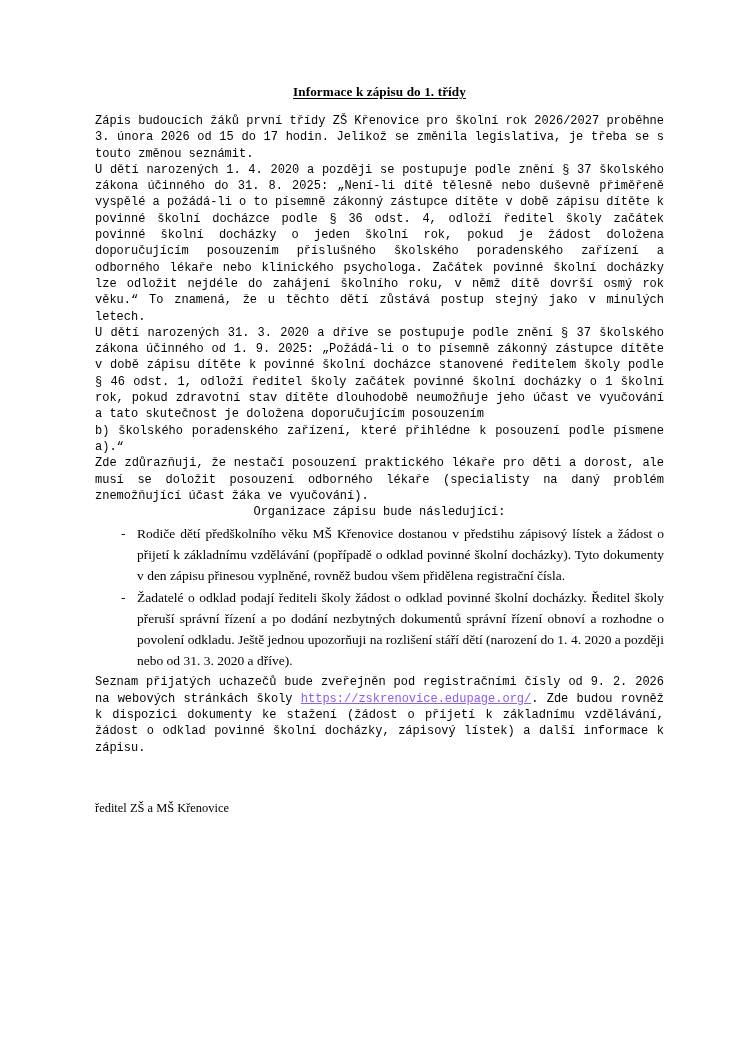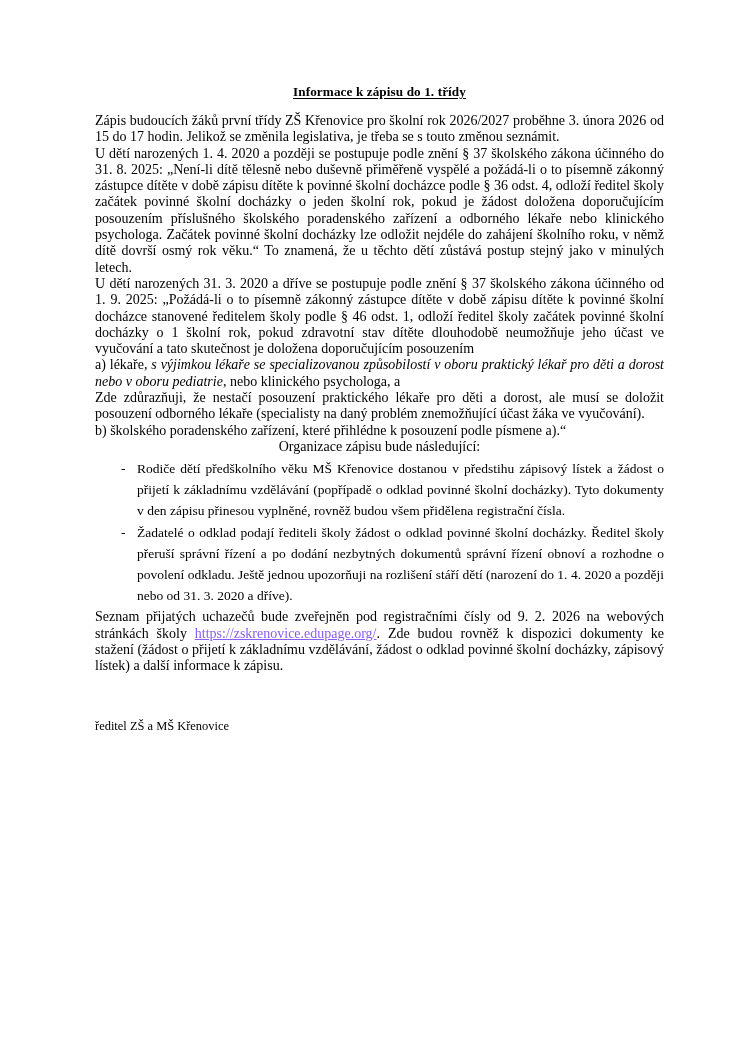--- a/index.html
+++ b/index.html
@@ -36,26 +36,27 @@
     font-weight: bold;
     text-align: center;
     text-decoration: underline;
     text-underline-offset: 2px;
     margin: 0 0 13px 0;
     letter-spacing: 0.1px;
   }
 
   
   .para {
-    font-size: 14px;
+    font-size: 12px;
     line-height: 16.3px;
     text-align: justify;
     text-justify: inter-word;
     margin: 0;
     hyphens: none;
+    font-family: Liberation Mono, monospace;
   }
   .para.last-left {
     text-align: center;
   }
 
   .ital {
     font-style: italic;
   }
 
   .doclink {
@@ -105,25 +106,24 @@
   <div class="content">
 
     <h1 class="doc-title">Informace k zápisu do 1. třídy</h1>
 
     <p class="para">Zápis budoucích žáků první třídy ZŠ Křenovice pro školní rok 2026/2027 proběhne 3. února 2026 od 15 do 17 hodin. Jelikož se změnila legislativa, je třeba se s touto změnou seznámit.</p>
 
     <p class="para">U dětí narozených 1. 4. 2020 a později se postupuje podle znění § 37 školského zákona účinného do 31. 8. 2025: „Není-li dítě tělesně nebo duševně přiměřeně vyspělé a požádá-li o to písemně zákonný zástupce dítěte v době zápisu dítěte k povinné školní docházce podle § 36 odst. 4, odloží ředitel školy začátek povinné školní docházky o jeden školní rok, pokud je žádost doložena doporučujícím posouzením příslušného školského poradenského zařízení a odborného lékaře nebo klinického psychologa. Začátek povinné školní docházky lze odložit nejdéle do zahájení školního roku, v němž dítě dovrší osmý rok věku.“   To znamená, že u těchto dětí zůstává postup stejný jako v minulých letech.</p>
 
     <p class="para">U dětí narozených 31. 3. 2020 a dříve se postupuje podle znění § 37 školského zákona účinného od 1. 9. 2025: „Požádá-li o to písemně zákonný zástupce dítěte v době zápisu dítěte k povinné školní docházce stanovené ředitelem školy podle § 46 odst. 1, odloží ředitel školy začátek povinné školní docházky o 1 školní rok, pokud zdravotní stav dítěte dlouhodobě neumožňuje jeho účast ve vyučování a tato skutečnost je doložena doporučujícím posouzením</p>
 
-    <p class="para"><span>a) lékaře, </span><span class="ital">s výjimkou lékaře se specializovanou způsobilostí v oboru praktický lékař pro děti a dorost nebo v oboru pediatrie</span><span>, nebo klinického psychologa, a</span></p>
+
+    <p class="para">b) školského poradenského zařízení, které přihlédne k posouzení podle písmene a).“</p>
 
     <p class="para">Zde zdůrazňuji, že nestačí posouzení praktického lékaře pro děti a dorost, ale musí se doložit posouzení odborného lékaře (specialisty na daný problém znemožňující účast žáka ve vyučování).</p>
-
-    <p class="para">b) školského poradenského zařízení, které přihlédne k posouzení podle písmene a).“</p>
 
     <p class="para last-left">Organizace zápisu bude následující:</p>
 
     <ul class="bullet-list">
       <li class="bullet-item">
         <span class="marker">-</span>
         <span>Rodiče dětí předškolního věku MŠ Křenovice dostanou v předstihu zápisový lístek a žádost o přijetí k základnímu vzdělávání (popřípadě o odklad povinné školní docházky). Tyto dokumenty v den zápisu přinesou vyplněné, rovněž budou všem přidělena registrační čísla.</span>
       </li>
       <li class="bullet-item">
         <span class="marker">-</span>

